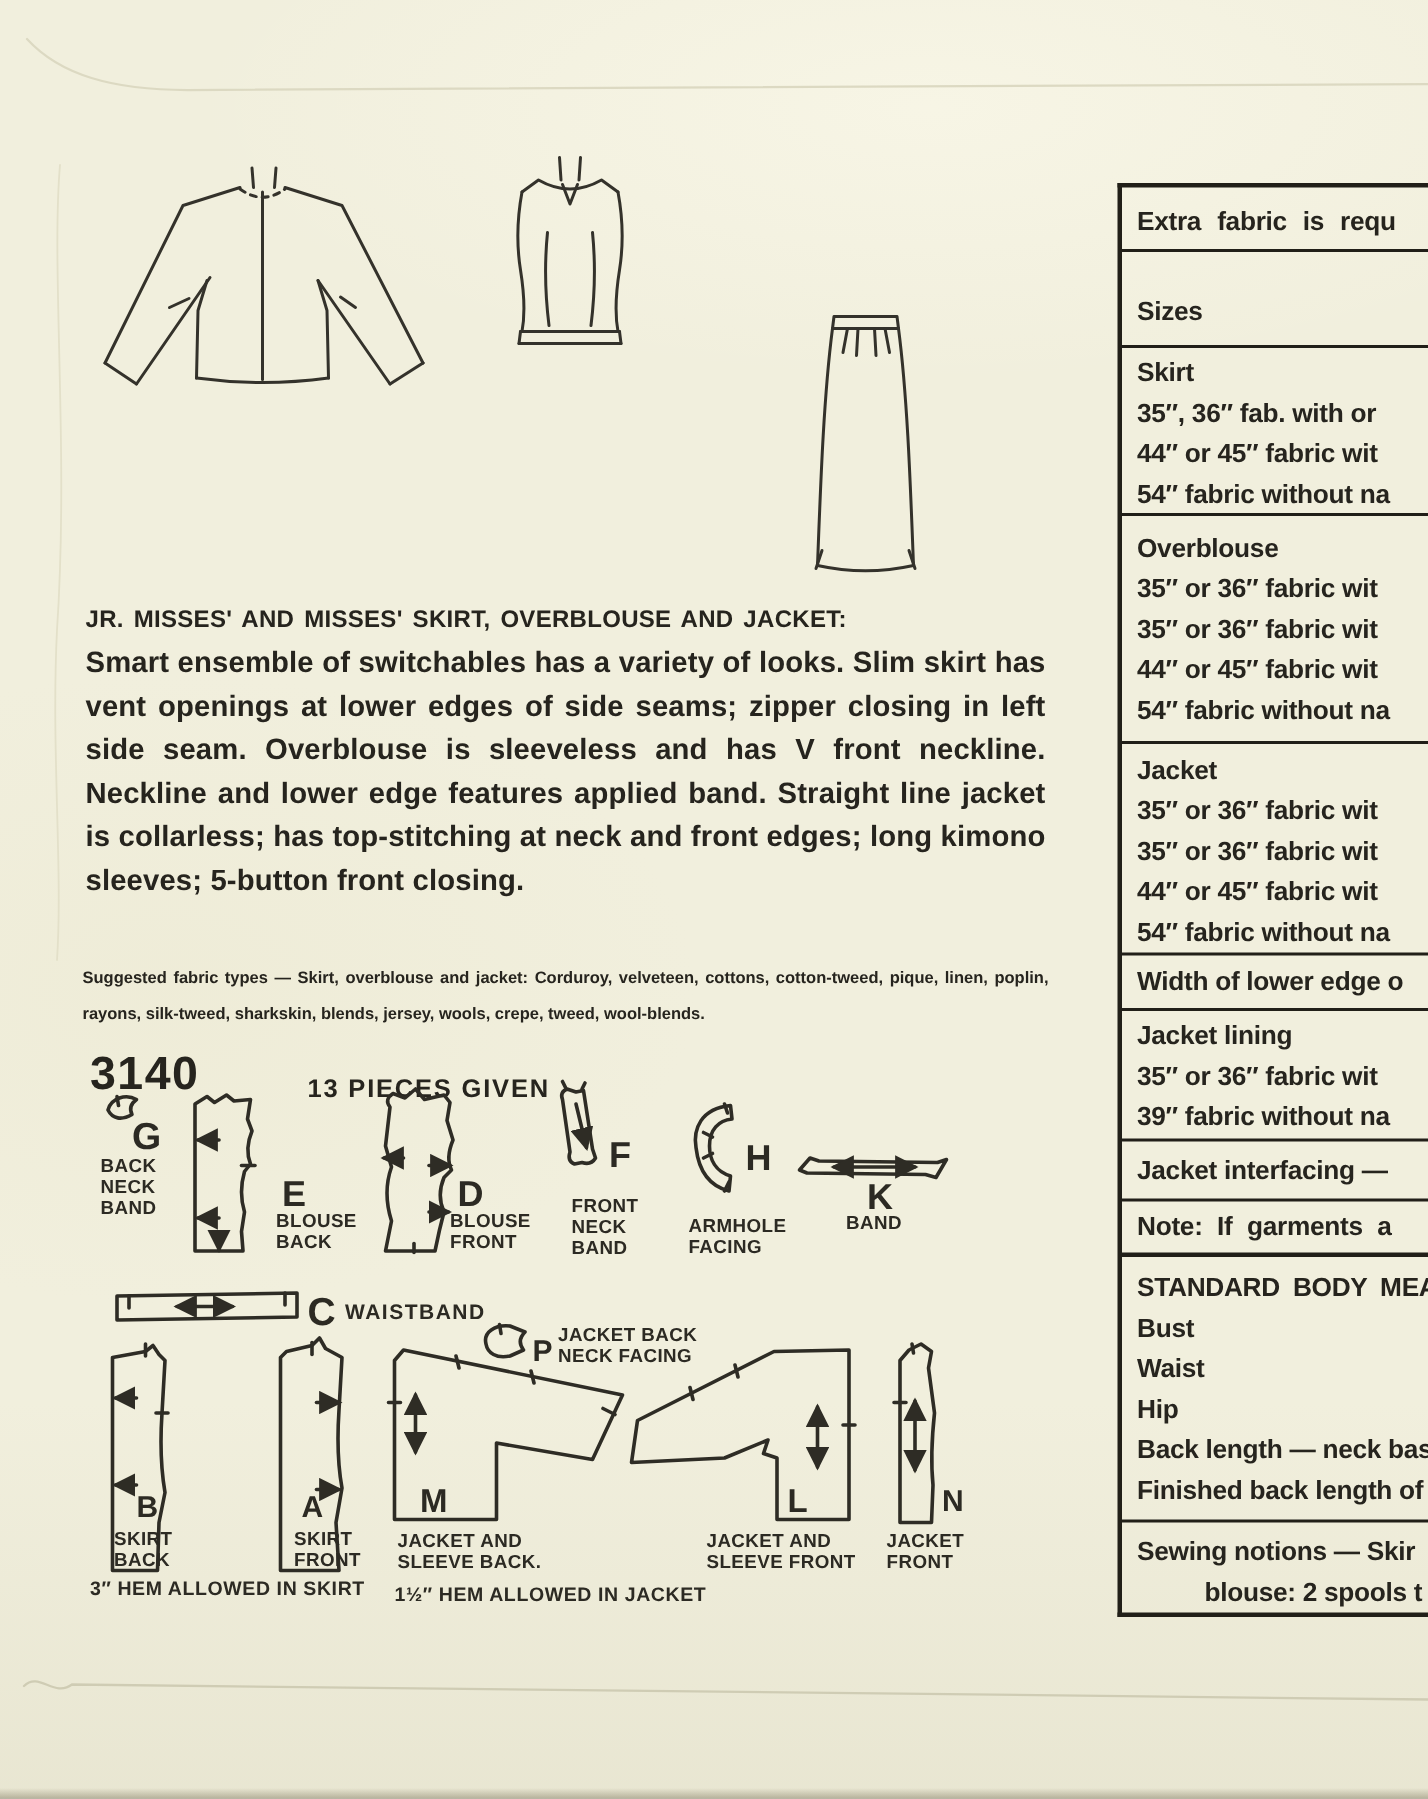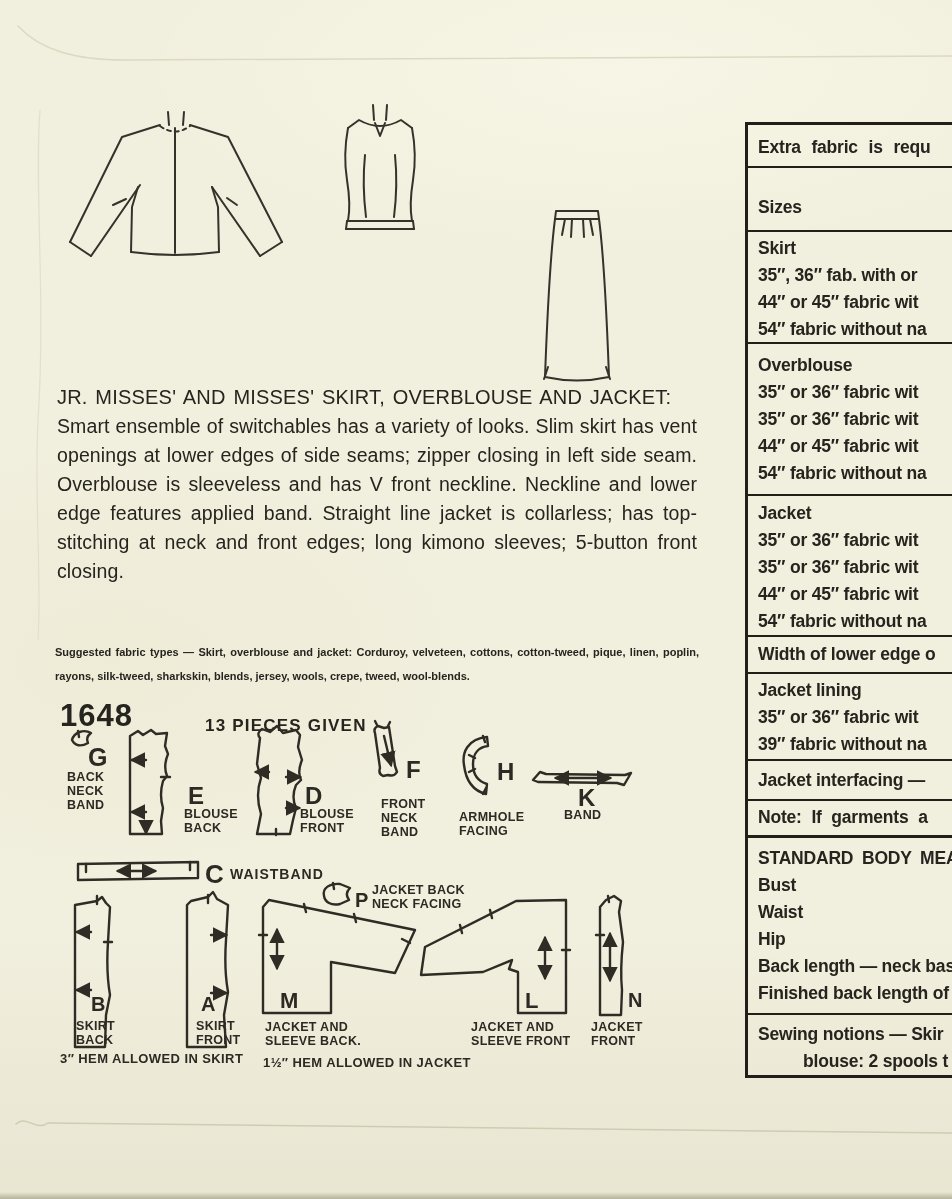--- a/index.html
+++ b/index.html
@@ -17,22 +17,22 @@
   svg{position:absolute;overflow:visible;}
   svg .ln{fill:none;stroke:#34322b;stroke-width:2;stroke-linecap:round;stroke-linejoin:round;}
   svg .pln{fill:none;stroke:#2e2c25;stroke-width:2.4;stroke-linecap:round;stroke-linejoin:round;}
   svg .dsh{stroke-dasharray:4 4;}
   svg text{font-family:"Liberation Sans",sans-serif;font-weight:bold;fill:#2c2a23;}
   .sl{font-size:12.5px;letter-spacing:.3px;}
   .hm{font-size:13px;letter-spacing:.4px;}
   .crease{fill:none;stroke-linecap:round;}
 
   .desc{position:absolute;left:57px;top:384px;width:640px;}
-  .desc h1{margin:0 0 1px 0;font-size:20px;line-height:27px;font-weight:normal;letter-spacing:.2px;word-spacing:2px;}
-  .desc p{margin:0;font-size:19.5px;line-height:29px;font-weight:normal;text-align:justify;letter-spacing:.1px;}
+  .desc h1{margin:16px 0 1px 0;font-size:16px;line-height:27px;font-weight:bold;letter-spacing:.2px;word-spacing:2px;}
+  .desc p{margin:0;font-size:19.5px;line-height:29px;font-weight:bold;text-align:justify;letter-spacing:.1px;}
   .fabric{position:absolute;left:55px;top:640px;width:644px;margin:0;
     font-size:11px;line-height:24px;font-weight:bold;text-align:justify;}
   .patnum{position:absolute;left:60px;top:698px;font-size:31px;font-weight:bold;letter-spacing:1px;}
   .pgiven{position:absolute;left:205px;top:716px;font-size:17px;font-weight:bold;letter-spacing:1.2px;}
 
   .yd{position:absolute;left:745px;top:122px;width:330px;box-sizing:border-box;
     border:3px solid #211f18;border-right:none;}
   .yd>div{box-sizing:border-box;padding-left:10px;white-space:nowrap;
     font-size:17.5px;font-weight:bold;line-height:27px;letter-spacing:-.2px;overflow:hidden;}
   .yd>div+div{border-top:2px solid #211f18;}
@@ -102,21 +102,21 @@
     </g>
   </svg>
 
   <div class="desc">
     <h1>JR. MISSES' AND MISSES' SKIRT, OVERBLOUSE AND JACKET:</h1>
     <p>Smart ensemble of switchables has a variety of looks. Slim skirt has vent openings at lower edges of side seams; zipper closing in left side seam. Overblouse is sleeveless and has V front neckline. Neckline and lower edge features applied band. Straight line jacket is collarless; has top-stitching at neck and front edges; long kimono sleeves; 5-button front closing.</p>
   </div>
 
   <p class="fabric"><span>Suggested fabric types</span><span> — Skirt, overblouse and jacket: Corduroy, velveteen, cottons, cotton-tweed, pique, linen, poplin, rayons, silk-tweed, sharkskin, blends, jersey, wools, crepe, tweed, wool-blends.</span></p>
 
-  <div class="patnum">1648</div>
+  <div class="patnum">3140</div>
   <div class="pgiven">13 PIECES GIVEN</div>
 
   <svg style="left:50px;top:720px" width="625" height="365" viewBox="0 0 625 365">
     <defs>
       <marker id="ah" viewBox="0 0 10 10" refX="8.5" refY="5" markerWidth="6.5" markerHeight="6.5" orient="auto-start-reverse">
         <path d="M0,0 L10,5 L0,10 Z" fill="#2e2c25"></path>
       </marker>
     </defs>
 
     <g>

